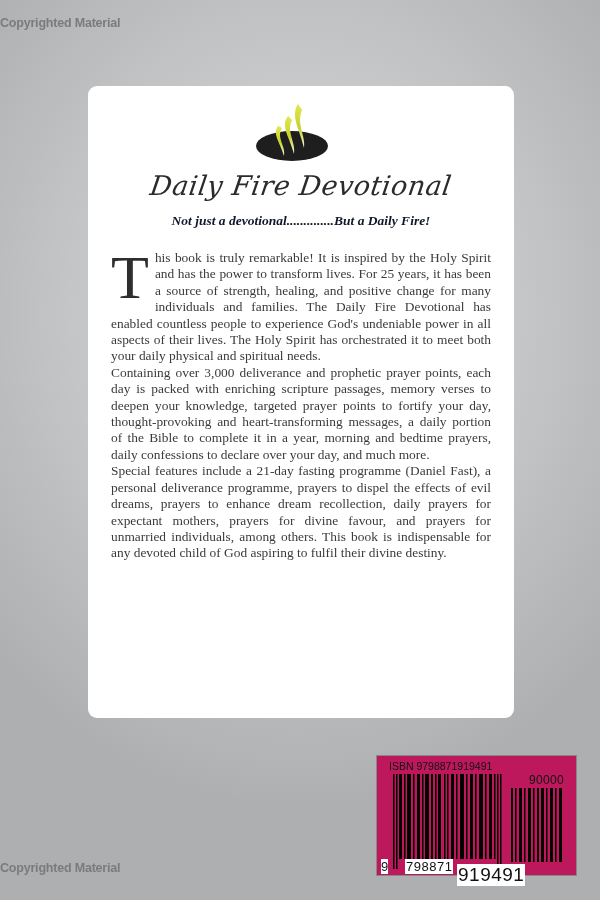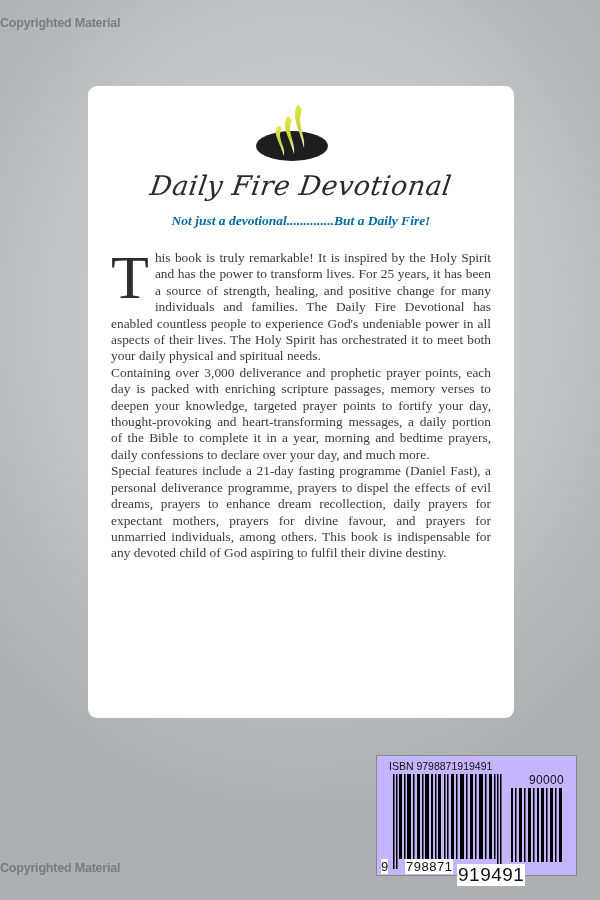--- a/index.html
+++ b/index.html
@@ -22,34 +22,34 @@
   .logo { position:absolute; left:164px; top:10px; width:80px; height:68px; }
   .title {
     position:absolute; left:0; top:84px; width:426px; text-align:center;
     font-family:"DejaVu Serif", serif; font-style:italic;
     font-size:27px; color:#2b2b2b; letter-spacing:0.5px;
     transform: skewX(-8deg);
   }
   .tagline {
     position:absolute; left:0; top:127px; width:426px; text-align:center;
     font-family:"Liberation Serif", serif; font-style:italic; font-weight:bold;
-    font-size:13.5px; color:#0369a1;
+    font-size:13.5px; color:#0f172a;
   }
   .body-text {
     position:absolute; left:23px; top:164px; width:380px;
     font-size:13.4px; line-height:16.4px; color:#3a3a3a; text-align:justify;
   }
   .body-text p { margin:0; }
   .dropcap {
     float:left; font-size:62px; line-height:50px; margin:2px 6px 0 0;
     color:#2e2e2e; font-family:"Liberation Serif", serif;
   }
   .barcode-box {
     position:absolute; left:376px; top:755px; width:199px; height:119px;
-    background:#c4b5fd; border:1px solid #888;
+    background:#be185d; border:1px solid #888;
     font-family:"Liberation Sans", sans-serif; color:#111;
   }
   .isbn-label { position:absolute; left:12px; top:4px; font-size:10.5px; }
   .addon-num { position:absolute; left:152px; top:17px; font-size:12px; letter-spacing:0.3px; }
   .bars-main { position:absolute; left:16px; top:18px; width:110px; height:95px; }
   .bars-addon { position:absolute; left:134px; top:32px; width:54px; height:74px; }
   .digit-lead { position:absolute; left:4px; top:103px; font-size:13px; background:#fff; }
   .digits-a { position:absolute; left:28px; top:103px; font-size:13px; background:#fff; padding:0 1px; letter-spacing:0.5px; }
   .digits-b { position:absolute; left:80px; top:108px; font-size:19px; background:#fff; padding:0 1px; letter-spacing:0.5px; }
 </style>

